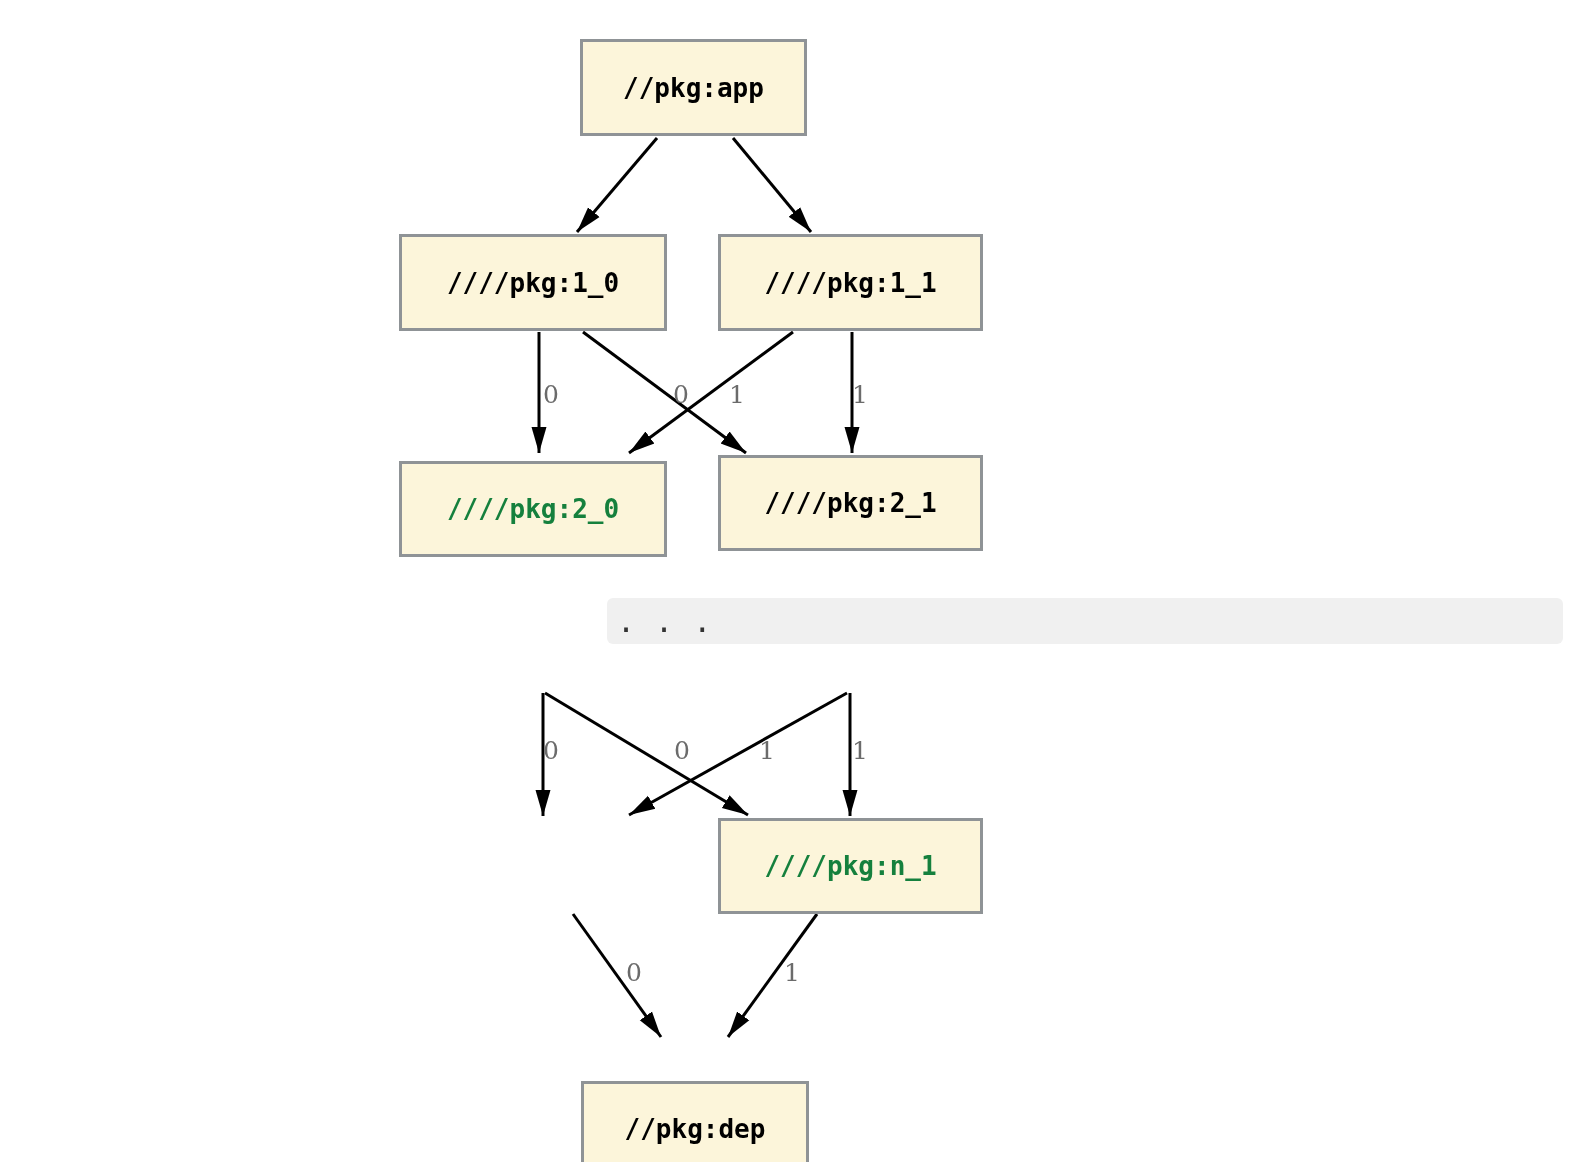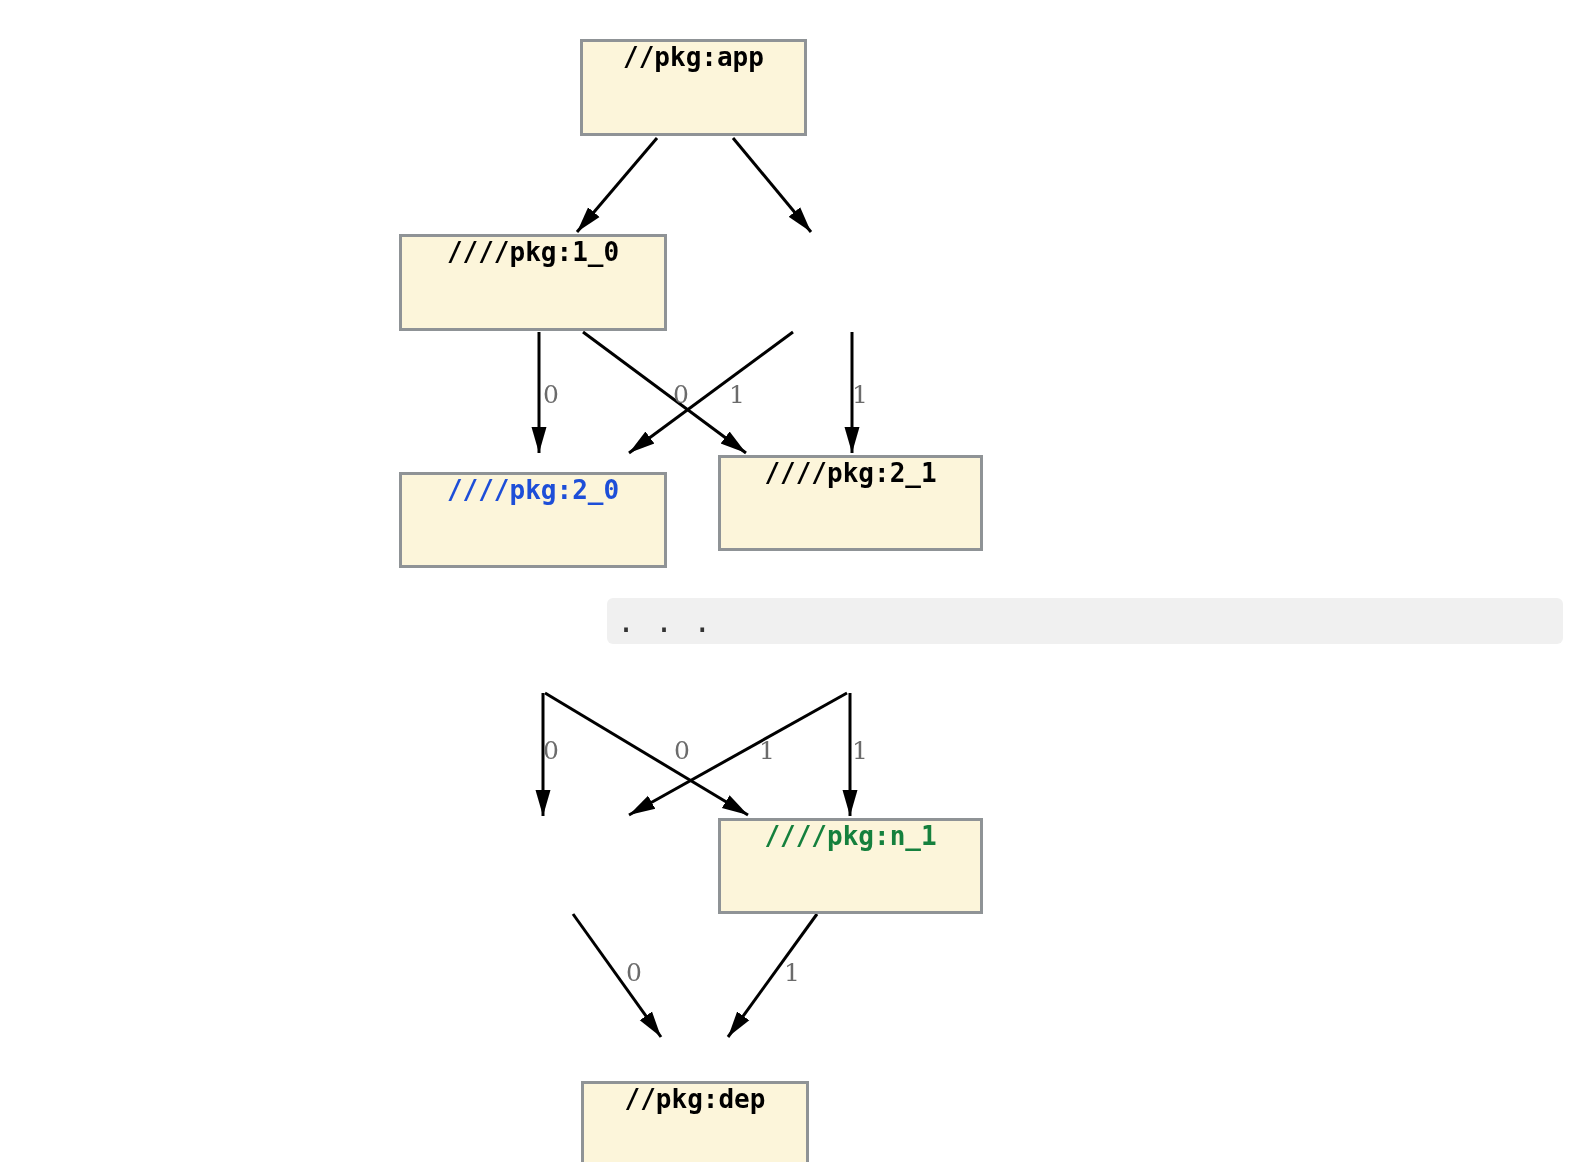--- a/index.html
+++ b/index.html
@@ -6,21 +6,21 @@
   body{
     width:1592px;height:1162px;overflow:hidden;
     background:#ffffff;
     font-family:"DejaVu Sans Mono","Liberation Mono",monospace;
   }
   .canvas{position:relative;width:1592px;height:1162px;}
   .edge-layer{position:absolute;left:0;top:0;}
   .node{
     position:absolute;box-sizing:border-box;
     border:3px solid #8f9396;
-    display:flex;align-items:flex-start;justify-content:center;
+    display:flex;align-items:center;justify-content:center;
     font-weight:bold;font-size:26px;color:#000000;
     font-family:"DejaVu Sans Mono","Liberation Mono",monospace;
     white-space:nowrap;
   }
   .edge-label{
     font-family:"DejaVu Serif","Liberation Serif",serif;
     font-size:25px;
   }
   .ellipsis-bar{
     position:absolute;box-sizing:border-box;
@@ -66,21 +66,24 @@
     </svg>
   <div class="ellipsis-bar" id="ellipsis-bar" style="left: 607px; top: 598px; width: 956px; height: 46px; background: rgb(240, 240, 240); color: rgb(51, 51, 51);">
     <span>. . .</span>
   </div>
 <div class="node" style="left: 580px; top: 39px; width: 227px; height: 97px; background: rgb(252, 245, 218); border-color: rgb(143, 147, 150); color: rgb(0, 0, 0);">
       <span>//pkg:app</span>
     </div>
     <div class="node" style="left: 399px; top: 234px; width: 268px; height: 97px; background: rgb(252, 245, 218); border-color: rgb(143, 147, 150); color: rgb(0, 0, 0);">
       <span>////pkg:1_0</span>
     </div>
-    <div class="node" style="left: 399px; top: 472px; width: 268px; height: 96px; background: rgb(252, 245, 218); border-color: rgb(143, 147, 150); color: #1d4ed8;">
+    <div class="node" style="left: 718px; top: 234px; width: 265px; height: 97px; background: rgb(252, 245, 218); border-color: rgb(143, 147, 150); color: rgb(0, 0, 0);">
+      <span>////pkg:1_1</span>
+    </div>
+    <div class="node" style="left: 399px; top: 461px; width: 268px; height: 96px; background: rgb(252, 245, 218); border-color: rgb(143, 147, 150); color: #15803d;">
       <span>////pkg:2_0</span>
     </div>
     <div class="node" style="left: 718px; top: 455px; width: 265px; height: 96px; background: rgb(252, 245, 218); border-color: rgb(143, 147, 150); color: rgb(0, 0, 0);">
       <span>////pkg:2_1</span>
     </div>
     <div class="node" style="left: 718px; top: 818px; width: 265px; height: 96px; background: rgb(252, 245, 218); border-color: rgb(143, 147, 150); color: #15803d;">
       <span>////pkg:n_1</span>
     </div>
     <div class="node" style="left: 581px; top: 1039px; width: 228px; height: 96px; background: rgb(252, 245, 218); border-color: rgb(143, 147, 150); color: rgb(0, 0, 0); margin-top: 42px;">
       <span>//pkg:dep</span>

